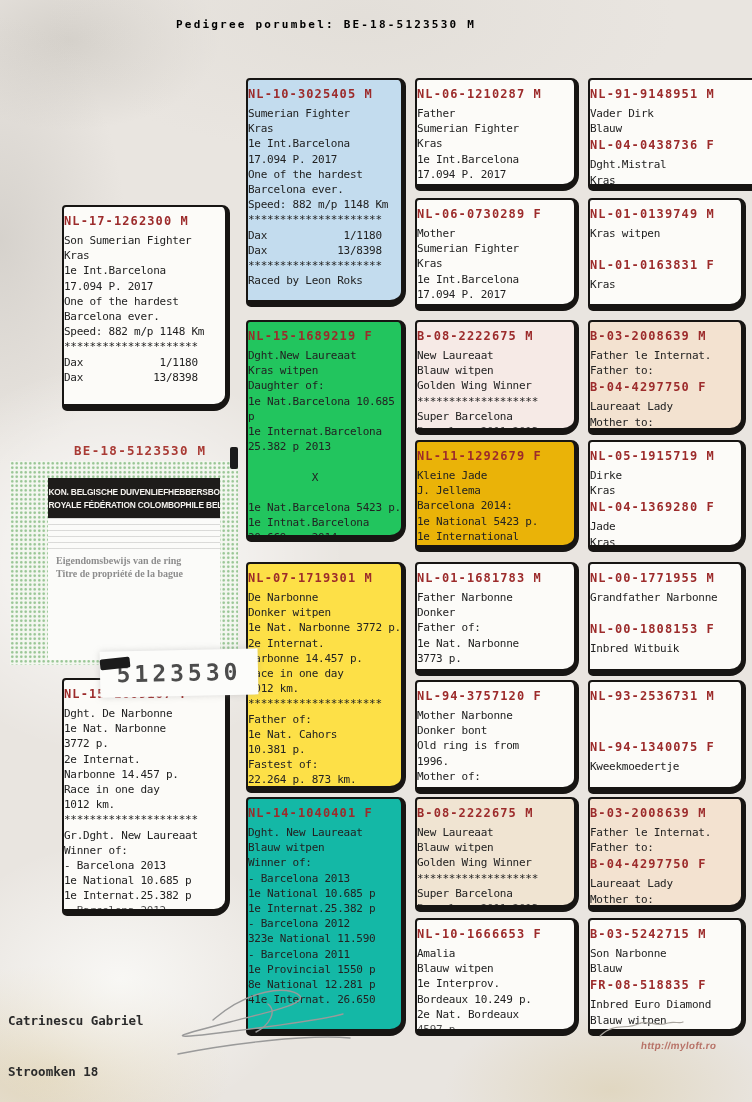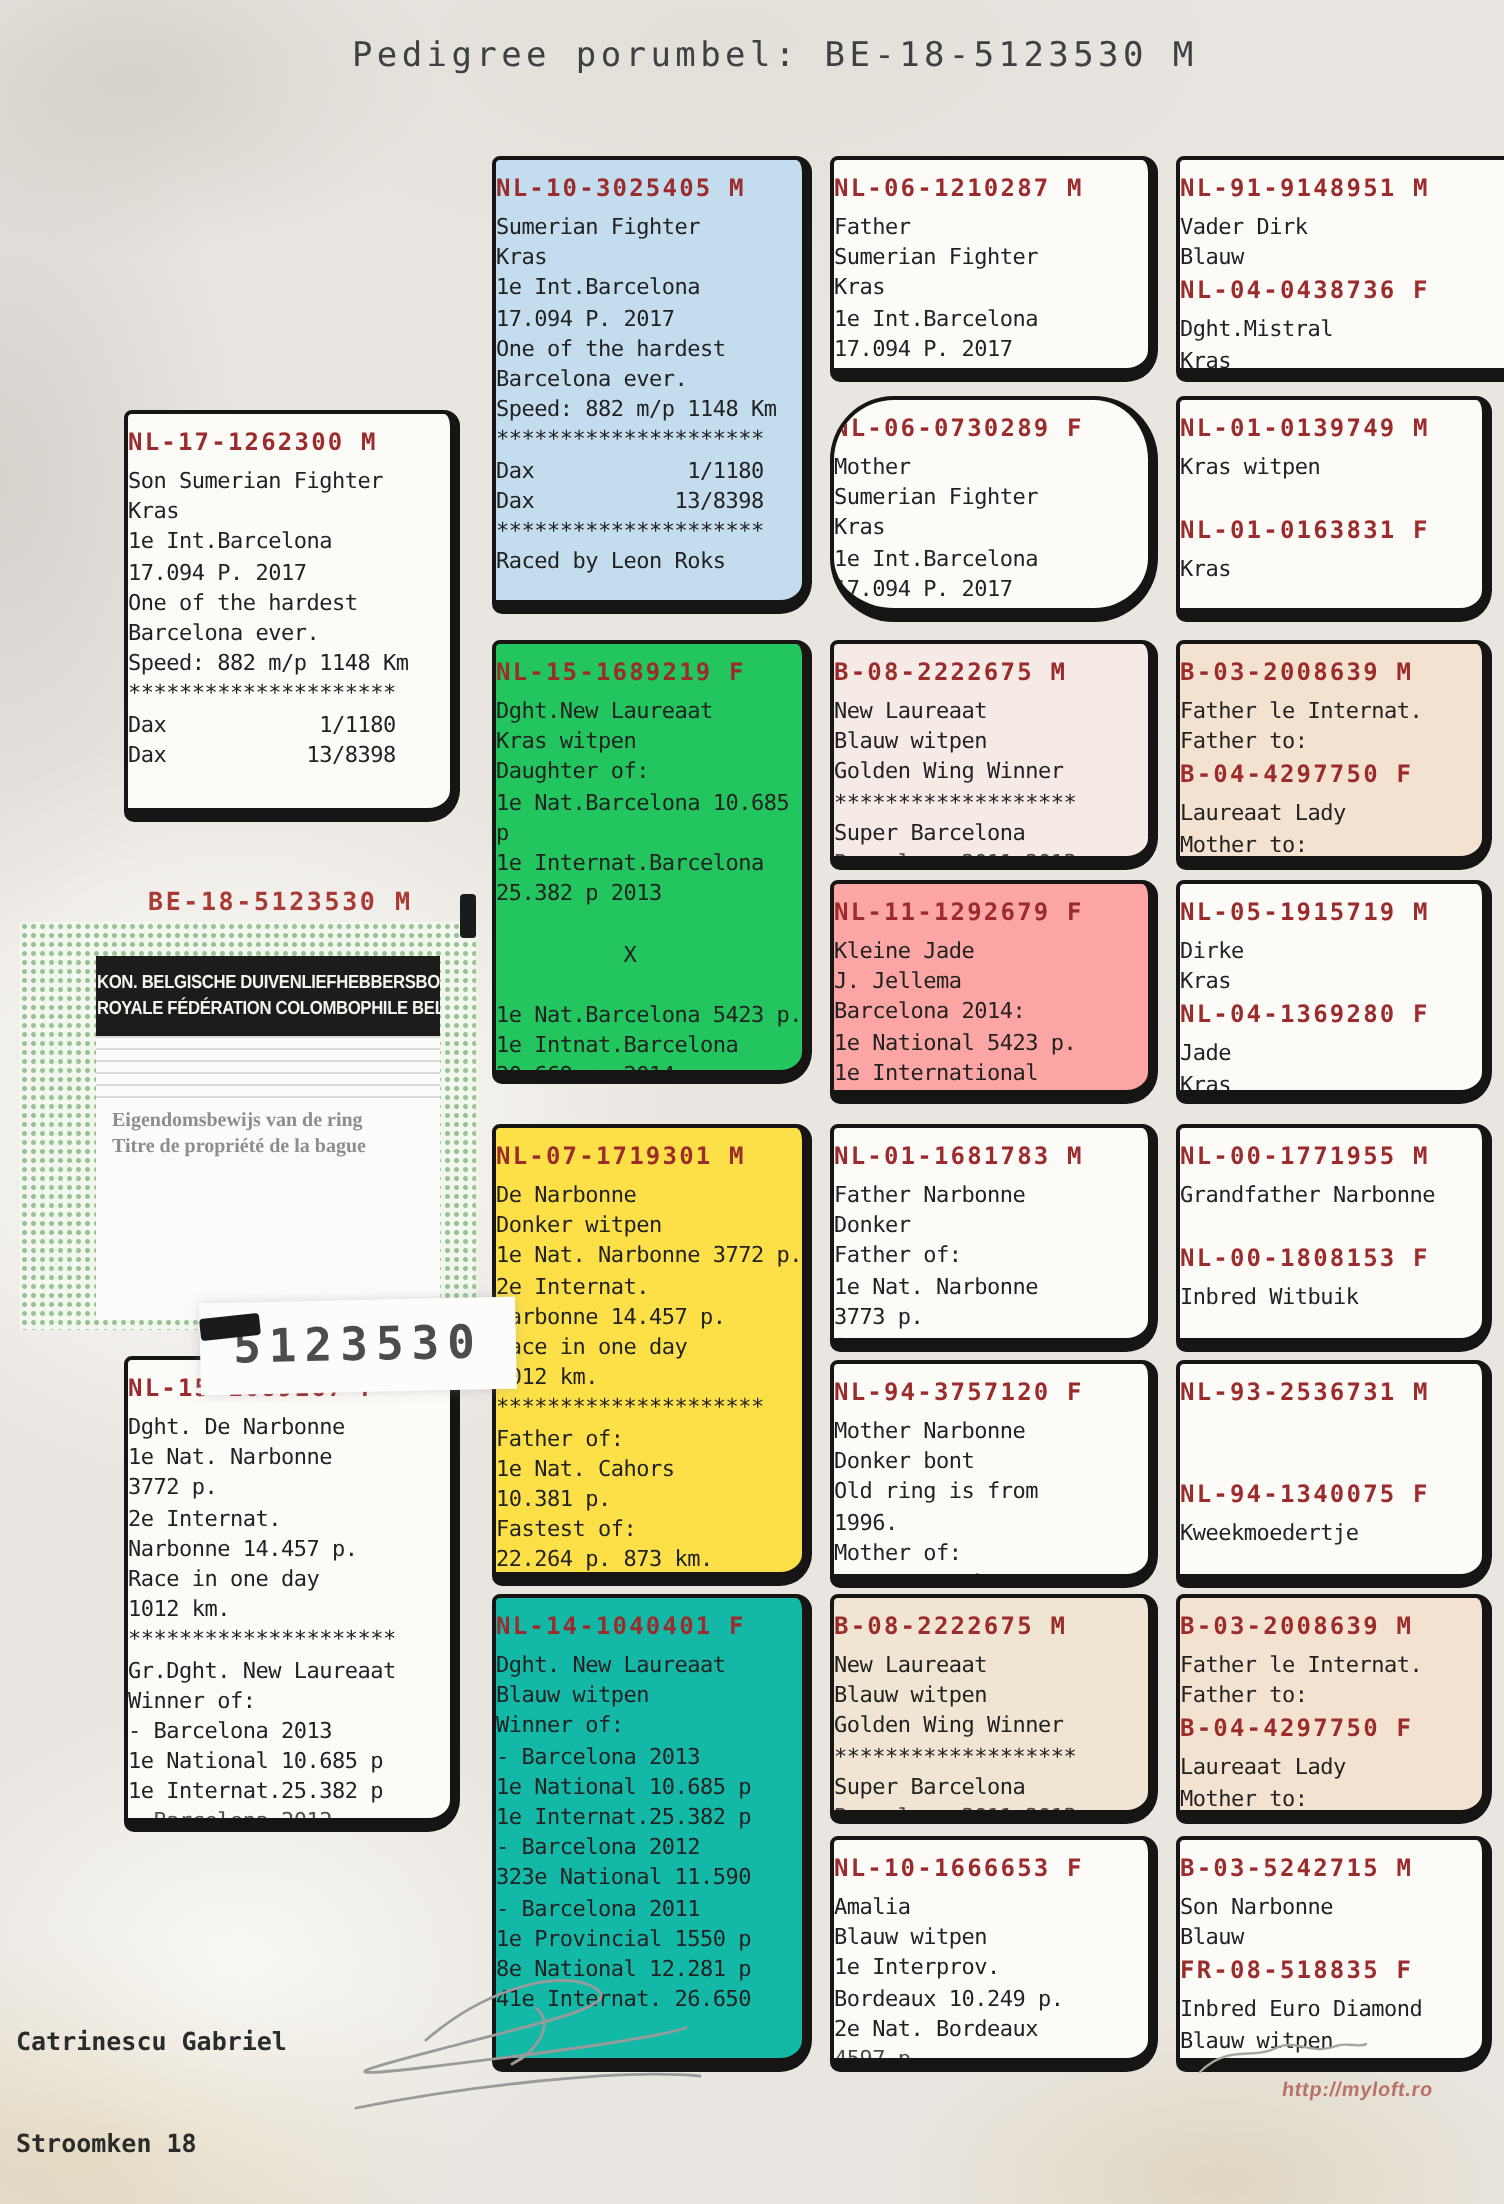--- a/index.html
+++ b/index.html
@@ -11,21 +11,21 @@
       radial-gradient(ellipse 320px 280px at 120px 560px, rgba(255,255,255,.95) 0%, rgba(255,255,255,0) 70%),
       radial-gradient(ellipse 260px 200px at 120px 980px, rgba(252,252,250,.8) 0%, rgba(255,255,255,0) 70%),
       radial-gradient(ellipse 420px 180px at 360px 20px, rgba(226,222,216,.9) 0%, rgba(226,222,216,0) 75%),
       radial-gradient(ellipse 180px 320px at 0px 240px, rgba(198,194,188,.55) 0%, rgba(198,194,188,0) 70%),
       radial-gradient(ellipse 240px 140px at 50px 1070px, rgba(216,196,146,.5) 0%, rgba(216,196,146,0) 75%),
       radial-gradient(ellipse 220px 110px at 610px 1090px, rgba(214,198,156,.45) 0%, rgba(214,198,156,0) 75%),
       radial-gradient(ellipse 200px 120px at 70px 40px, rgba(180,176,168,.4) 0%, rgba(180,176,168,0) 75%);
   }
   .page-title{
     position:absolute;left:176px;top:18px;
-    font-size:17px;font-weight:normal;letter-spacing:2.2px;color:#404040;
+    font-size:11px;font-weight:bold;letter-spacing:2.2px;color:#000000;
     white-space:pre;
   }
   
   .pbox{
     position:absolute;box-sizing:border-box;overflow:hidden;
     background:#fcfbf8;
     border:solid #171513;border-width:2px 5px 7px 2px;
     border-radius:4px 8px 16px 5px;
     padding:5px 4px 0 0;
     font-size:11px;line-height:15.2px;letter-spacing:-0.25px;color:#222;
@@ -204,39 +204,39 @@
     </div>
     <div class="pbox" style="left: 415px; top: 78px; width: 164px; height: 113px;">
       <div class="ring">NL-06-1210287 M</div>
       <div class="ln">Father</div>
       <div class="ln">Sumerian Fighter</div>
       <div class="ln">Kras</div>
       <div class="ln">1e Int.Barcelona</div>
       <div class="ln">17.094 P. 2017</div>
       <div class="clip">One of the hardest</div>
     </div>
-    <div class="pbox" style="left: 415px; top: 198px; width: 164px; height: 113px; border-radius: 32px;">
+    <div class="pbox" style="left: 415px; top: 198px; width: 164px; height: 113px;">
       <div class="ring">NL-06-0730289 F</div>
       <div class="ln">Mother</div>
       <div class="ln">Sumerian Fighter</div>
       <div class="ln">Kras</div>
       <div class="ln">1e Int.Barcelona</div>
       <div class="ln">17.094 P. 2017</div>
       <div class="clip">One of the hardest</div>
     </div>
     <div class="pbox" style="left: 415px; top: 320px; width: 164px; height: 115px; background: rgb(246, 234, 230);">
       <div class="ring">B-08-2222675 M</div>
       <div class="ln">New Laureaat</div>
       <div class="ln">Blauw witpen</div>
       <div class="ln">Golden Wing Winner</div>
       <div class="ln">*******************</div>
       <div class="ln">Super Barcelona</div>
       <div class="clip">Barcelona 2011 2013</div>
     </div>
-    <div class="pbox" style="left: 415px; top: 440px; width: 164px; height: 112px; background: #fca5a5;">
+    <div class="pbox" style="left: 415px; top: 440px; width: 164px; height: 112px; background: #eab308;">
       <div class="ring">NL-11-1292679 F</div>
       <div class="ln">Kleine Jade</div>
       <div class="ln">J. Jellema</div>
       <div class="ln">Barcelona 2014:</div>
       <div class="ln">1e National 5423 p.</div>
       <div class="ln">1e International</div>
       <div class="clip">20.669 p. 1250 km</div>
     </div>
     <div class="pbox" style="left: 415px; top: 562px; width: 164px; height: 114px;">
       <div class="ring">NL-01-1681783 M</div>

